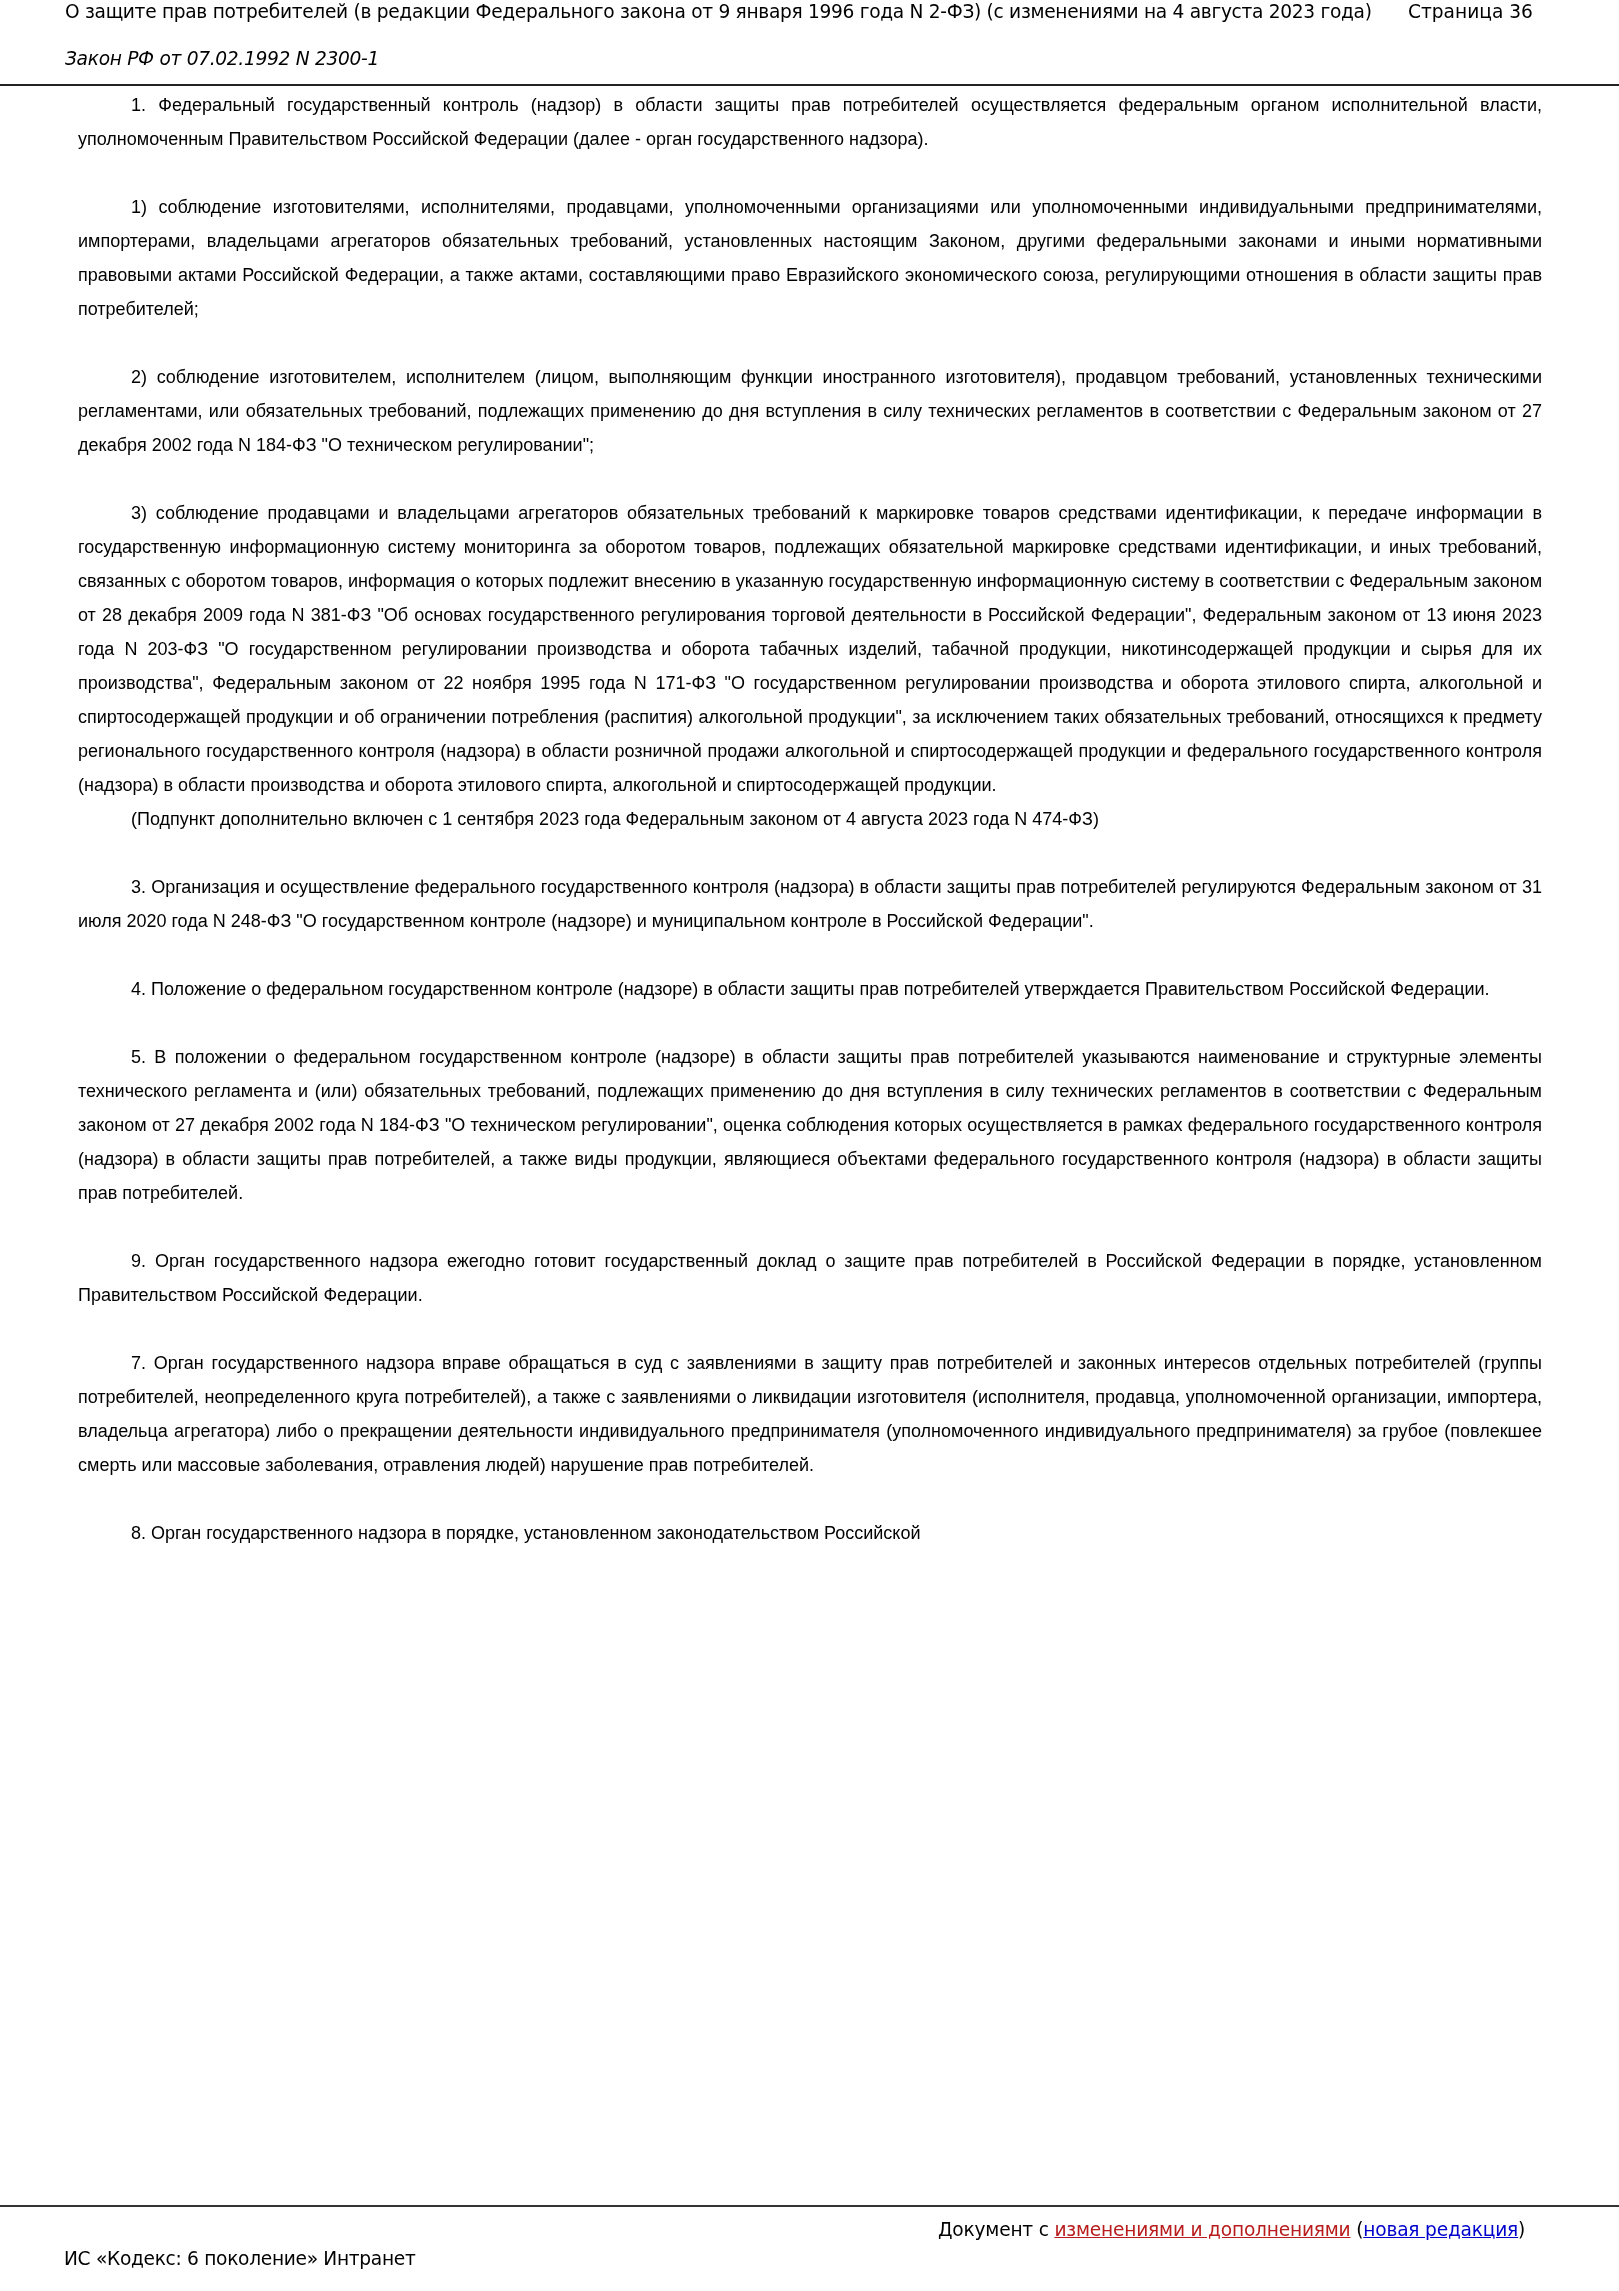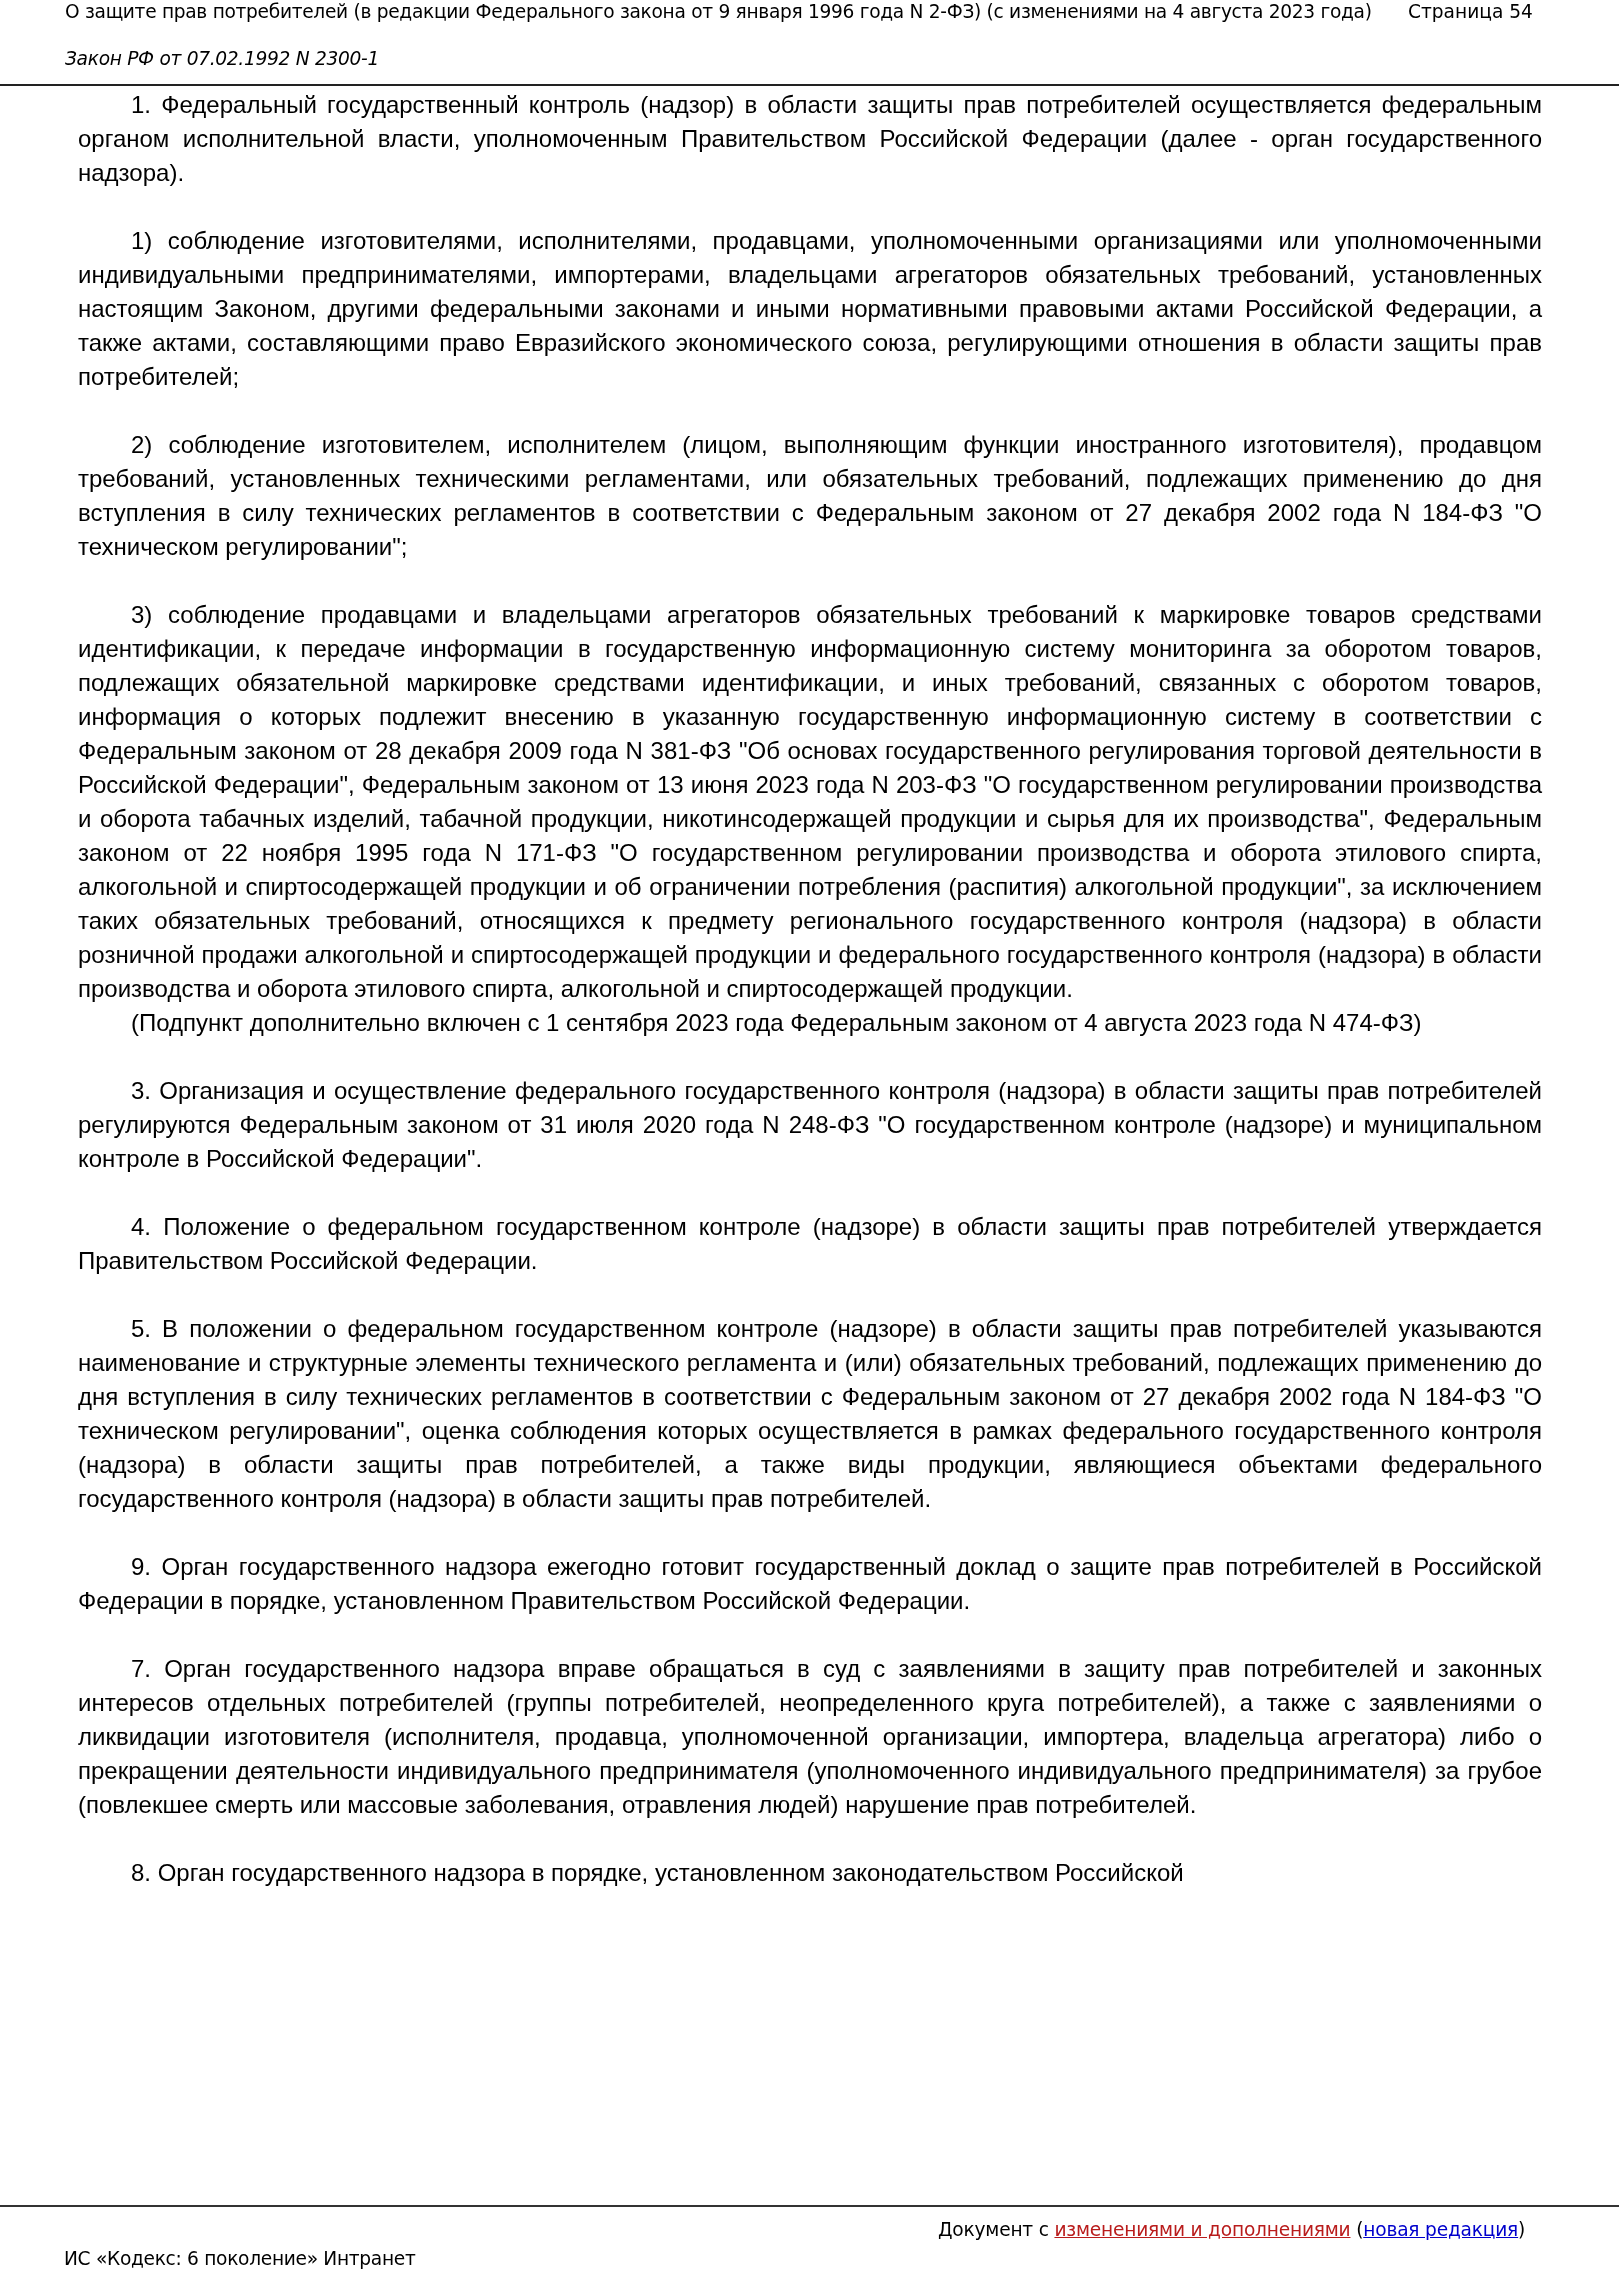--- a/index.html
+++ b/index.html
@@ -46,21 +46,21 @@
     width: 1619px;
     height: 0;
     border-top: 2.9px solid #222222;
   }
   .content {
     position: absolute;
     left: 78px;
     top: 88px;
     width: 1464px;
     font-family: "Liberation Sans", sans-serif;
-    font-size: 24px;
+    font-size: 18px;
     line-height: 34px;
     text-align: justify;
   }
   .content p {
     margin: 0 0 34px 0;
     text-indent: 53px;
   }
   .content p.note {
     margin-top: -34px;
   }
@@ -95,21 +95,21 @@
     top: 2247px;
     white-space: nowrap;
     letter-spacing: -0.3px;
   }
 </style>
 </head>
 <body>
 
 <div class="header">
   <div class="header-title">О защите прав потребителей (в редакции Федерального закона от 9 января 1996 года N 2-ФЗ) (с изменениями на 4 августа 2023 года)</div>
-  <div class="header-page">Страница 54</div>
+  <div class="header-page">Страница 36</div>
   <div class="header-sub">Закон РФ от 07.02.1992 N 2300-1</div>
 </div>
 
 <div class="rule-top"></div>
 
 <div class="content">
   <p>1. Федеральный государственный контроль (надзор) в области защиты прав потребителей осуществляется федеральным органом исполнительной власти, уполномоченным Правительством Российской Федерации (далее - орган государственного надзора).</p>
   <p>1) соблюдение изготовителями, исполнителями, продавцами, уполномоченными организациями или уполномоченными индивидуальными предпринимателями, импортерами, владельцами агрегаторов обязательных требований, установленных настоящим Законом, другими федеральными законами и иными нормативными правовыми актами Российской Федерации, а также актами, составляющими право Евразийского экономического союза, регулирующими отношения в области защиты прав потребителей;</p>
   <p>2) соблюдение изготовителем, исполнителем (лицом, выполняющим функции иностранного изготовителя), продавцом требований, установленных техническими регламентами, или обязательных требований, подлежащих применению до дня вступления в силу технических регламентов в соответствии с Федеральным законом от 27 декабря 2002 года N 184-ФЗ "О техническом регулировании";</p>
   <p>3) соблюдение продавцами и владельцами агрегаторов обязательных требований к маркировке товаров средствами идентификации, к передаче информации в государственную информационную систему мониторинга за оборотом товаров, подлежащих обязательной маркировке средствами идентификации, и иных требований, связанных с оборотом товаров, информация о которых подлежит внесению в указанную государственную информационную систему в соответствии с Федеральным законом от 28 декабря 2009 года N 381-ФЗ "Об основах государственного регулирования торговой деятельности в Российской Федерации", Федеральным законом от 13 июня 2023 года N 203-ФЗ "О государственном регулировании производства и оборота табачных изделий, табачной продукции, никотинсодержащей продукции и сырья для их производства", Федеральным законом от 22 ноября 1995 года N 171-ФЗ "О государственном регулировании производства и оборота этилового спирта, алкогольной и спиртосодержащей продукции и об ограничении потребления (распития) алкогольной продукции", за исключением таких обязательных требований, относящихся к предмету регионального государственного контроля (надзора) в области розничной продажи алкогольной и спиртосодержащей продукции и федерального государственного контроля (надзора) в области производства и оборота этилового спирта, алкогольной и спиртосодержащей продукции.</p>

